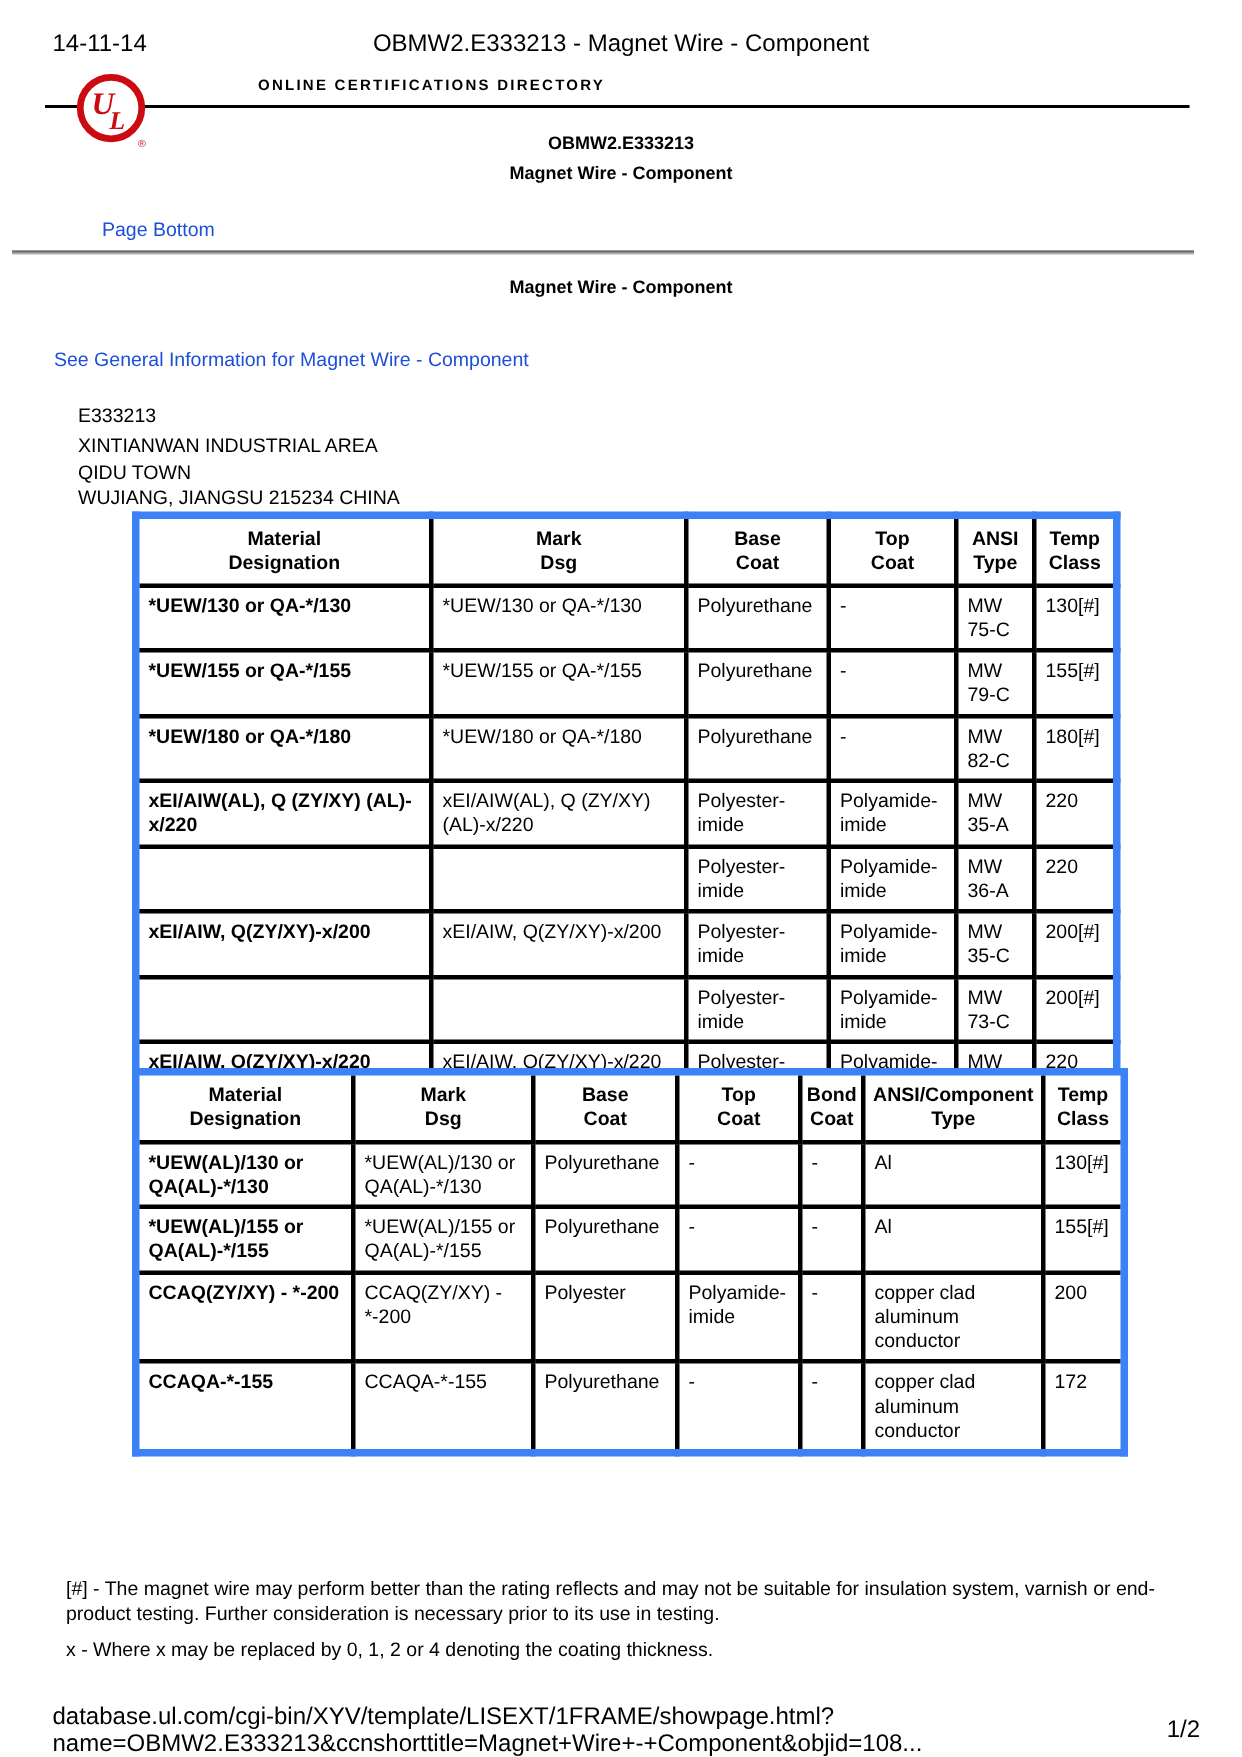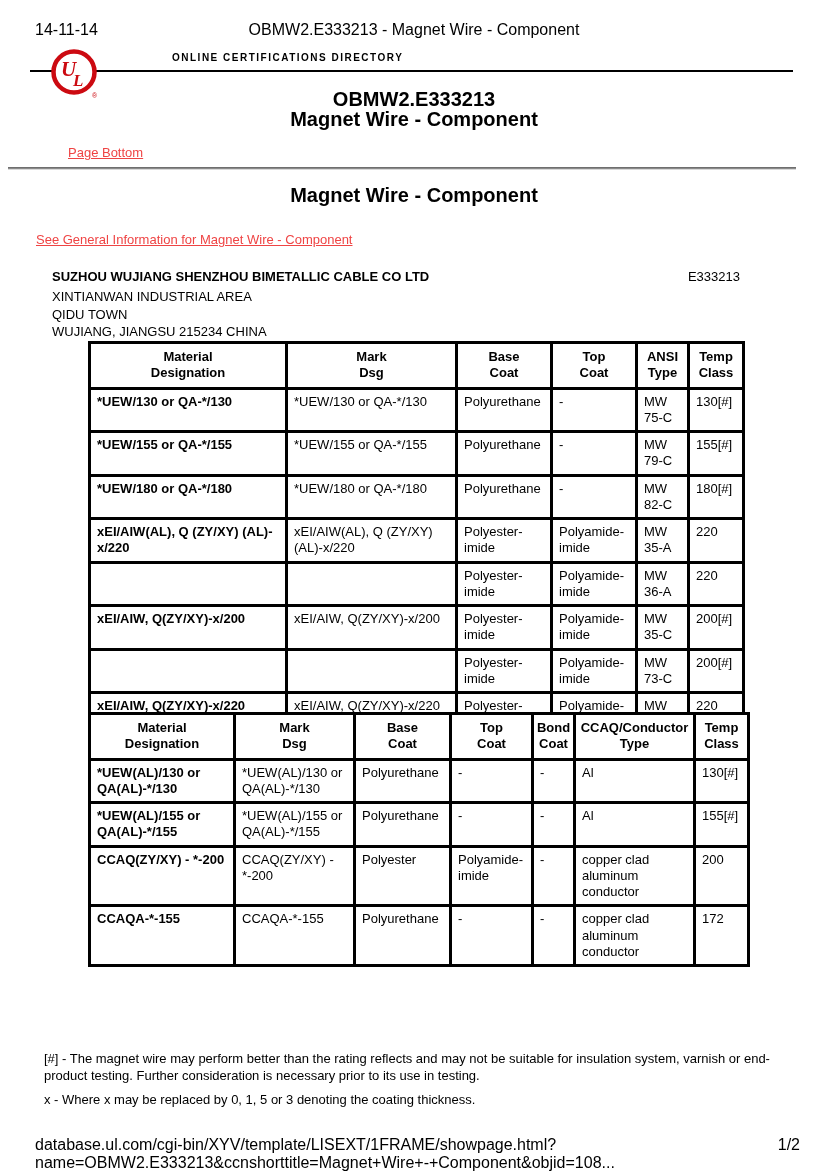--- a/index.html
+++ b/index.html
@@ -7,50 +7,50 @@
   .page {
     position:relative; width:828px; height:1171px; margin:0 auto;
     background:#ffffff; color:#000;
     font-family:"Liberation Sans", sans-serif; font-size:13px;
     overflow:hidden;
   }
   .abs { position:absolute; }
   .small { font-size:16px; }
   .center-x { left:50%; transform:translateX(-50%); white-space:nowrap; }
   .bold { font-weight:bold; }
-  a.plainlink { color:#ef4444; text-decoration:underline; cursor:pointer; }
+  a.plainlink { color:#1d4ed8; cursor:pointer; }
 
   .brand-heading { font-size:10px; font-weight:bold; letter-spacing:1.5px; white-space:nowrap; }
   .rule-line { background:#000; height:2px; }
   .logo-svg { z-index:2; }
   .hr3d { height:3px; background:#8a8a8a; border-top:1px solid #6f6f6f; border-bottom:1px solid #d9d9d9; }
 
-  .h1 { font-size:20px; font-weight:bold; }
+  .h1 { font-size:12px; font-weight:bold; }
 
   .company-row { display:flex; justify-content:space-between; align-items:flex-start; }
   .addr { line-height:17px; }
 
   table.mwt {
     border-collapse:collapse; table-layout:fixed;
-    border:3px solid #3b82f6; background:#fff;
+    border:5px solid #3b82f6; background:#fff;
   }
   table.mwt th, table.mwt td {
     border:3px solid #000; padding:4px 6px;
     font-size:13px; line-height:1.25; vertical-align:top;
     overflow:hidden;
   }
   table.mwt th {
     font-weight:bold; text-align:center; vertical-align:middle;
     white-space:pre-line; padding:5px 2px;
   }
   table.mwt td.mat { font-weight:bold; }
   table.mwt tbody tr { height:40px; }
 
   .footnote { line-height:17px; }
-  .footer-row { display:flex; justify-content:space-between; }
+  .footer-row { display:flex; justify-content:space-between;align-items:center; }
 </style>
 </head>
 <body>
 
 <div class="page">
 
   <span class="abs small" style="left:35px; top:21px;">14-11-14</span>
   <span class="abs small center-x" style="top:21px;">OBMW2.E333213 - Magnet Wire - Component</span>
 
   <div class="abs rule-line" style="left:30px; top:70px; width:763px;"></div>
@@ -67,21 +67,20 @@
 
   <a class="abs plainlink" style="left:68px; top:145px;">Page Bottom</a>
 
   <div class="abs hr3d" style="left:8px; top:167px; width:788px;"></div>
 
   <div class="abs h1 center-x" style="top:184px;">Magnet Wire - Component</div>
 
   <a class="abs plainlink" style="left:36px; top:232px;">See General Information for Magnet Wire - Component</a>
 
   <div class="abs company-row" style="left:52px; top:269px; width:688px;">
-    <span class="bold">SUZHOU WUJIANG SHENZHOU BIMETALLIC CABLE CO LTD</span>
     <span>E333213</span>
   </div>
   <div class="abs addr" style="left:52px; top:288px;">XINTIANWAN INDUSTRIAL AREA</div>
   <div class="abs addr" style="left:52px; top:306px;text-align:center;">QIDU TOWN</div>
   <div class="abs addr" style="left:52px; top:323px;">WUJIANG, JIANGSU 215234 CHINA</div>
 
   <table class="mwt abs" style="left:88px; top:341px; width:654px;">
     <colgroup>
       <col style="width:197px">
         <col style="width:170px">
@@ -189,21 +188,21 @@
           <th>Material
 Designation</th>
           <th>Mark
 Dsg</th>
           <th>Base
 Coat</th>
           <th>Top
 Coat</th>
           <th>Bond
 Coat</th>
-          <th>CCAQ/Conductor
+          <th>ANSI/Component
 Type</th>
           <th>Temp
 Class</th>
         </tr>
       </thead>
       <tbody>
         <tr>
           <td class="mat">*UEW(AL)/130 or QA(AL)-*/130</td>
           <td>*UEW(AL)/130 or QA(AL)-*/130</td>
           <td>Polyurethane</td>
@@ -236,20 +235,20 @@
           <td>Polyurethane</td>
           <td>-</td>
           <td>-</td>
           <td>copper clad aluminum conductor</td>
           <td>172</td>
         </tr>
       </tbody>
     </table>
 
   <div class="abs footnote" style="left:44px; top:1050px; width:736px;">[#] - The magnet wire may perform better than the rating reflects and may not be suitable for insulation system, varnish or end-product testing. Further consideration is necessary prior to its use in testing.</div>
-  <div class="abs footnote" style="left:44px; top:1091px; width:736px;">x - Where x may be replaced by 0, 1, 5 or 3 denoting the coating thickness.</div>
+  <div class="abs footnote" style="left:44px; top:1091px; width:736px;">x - Where x may be replaced by 0, 1, 2 or 4 denoting the coating thickness.</div>
 
   <div class="abs footer-row small" style="left:35px; top:1136px; width:765px;">
     <span>database.ul.com/cgi-bin/XYV/template/LISEXT/1FRAME/showpage.html?name=OBMW2.E333213&amp;ccnshorttitle=Magnet+Wire+-+Component&amp;objid=108...</span>
     <span>1/2</span>
   </div>
 
 </div>
 
 </body></html>

